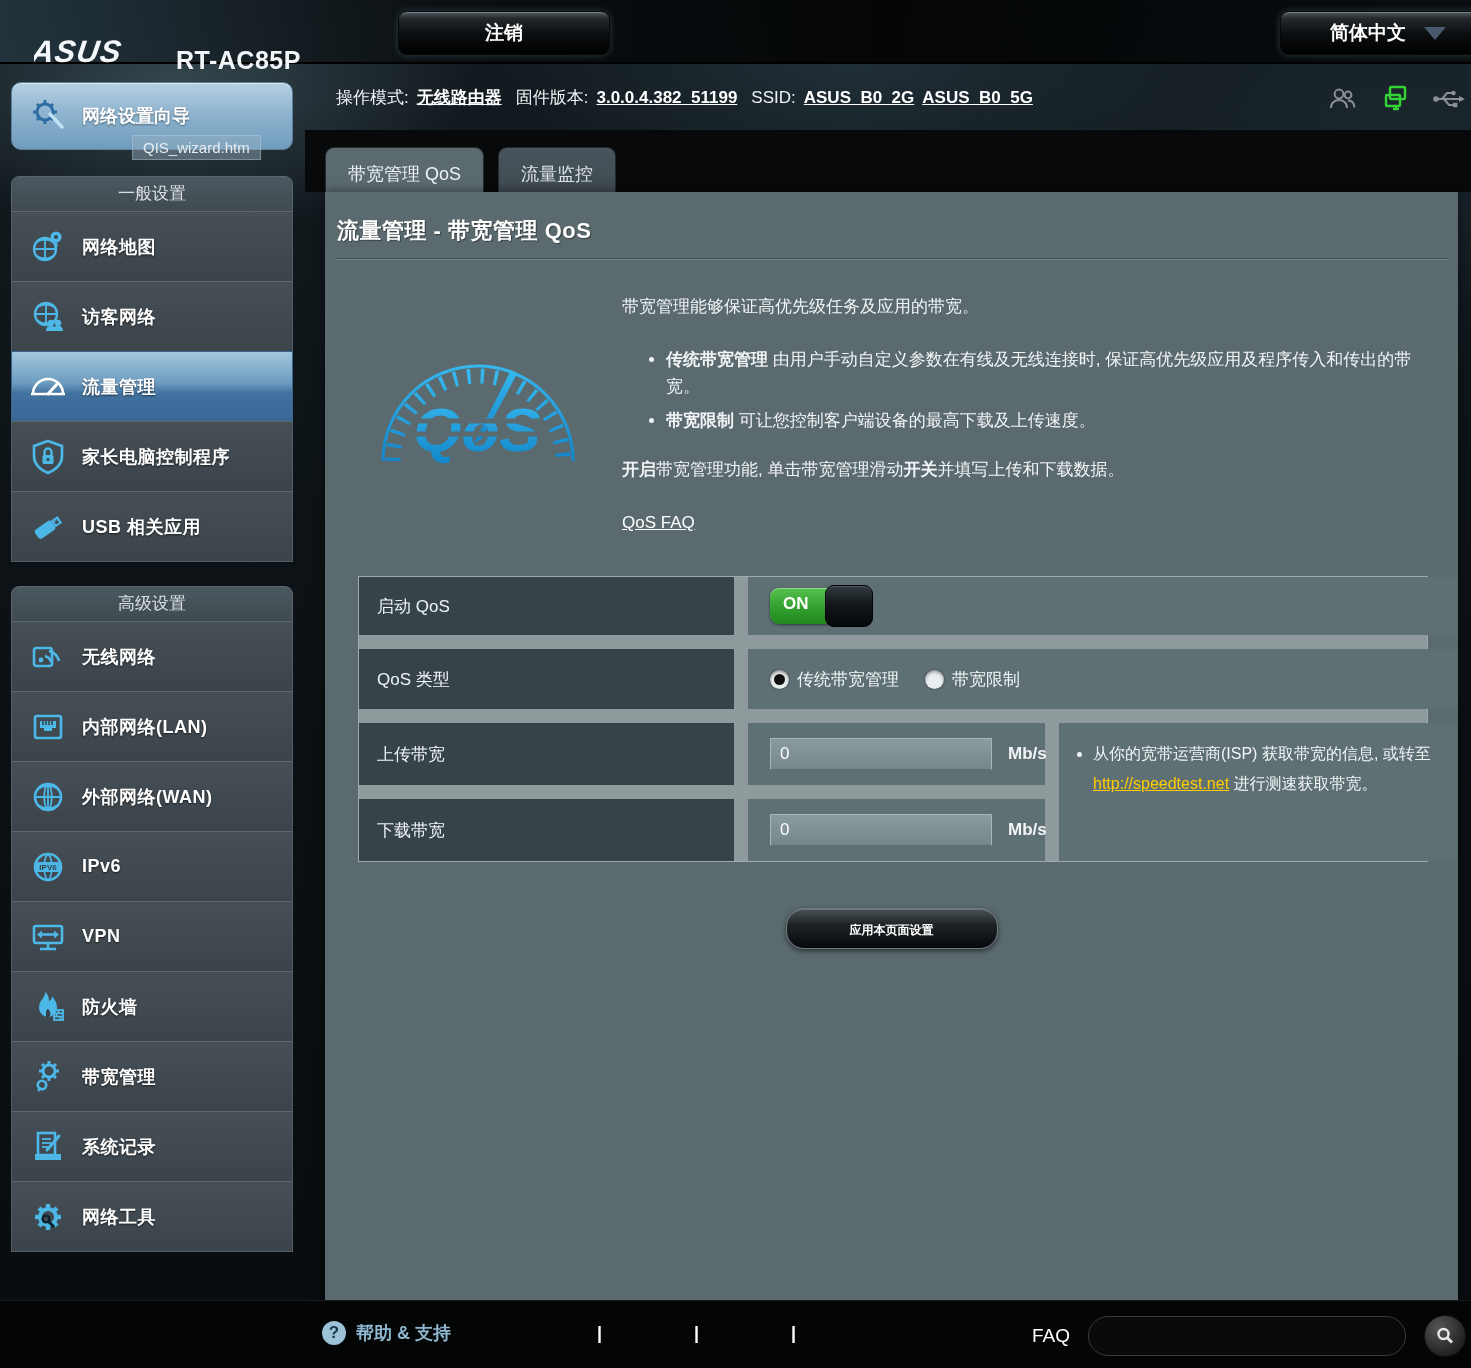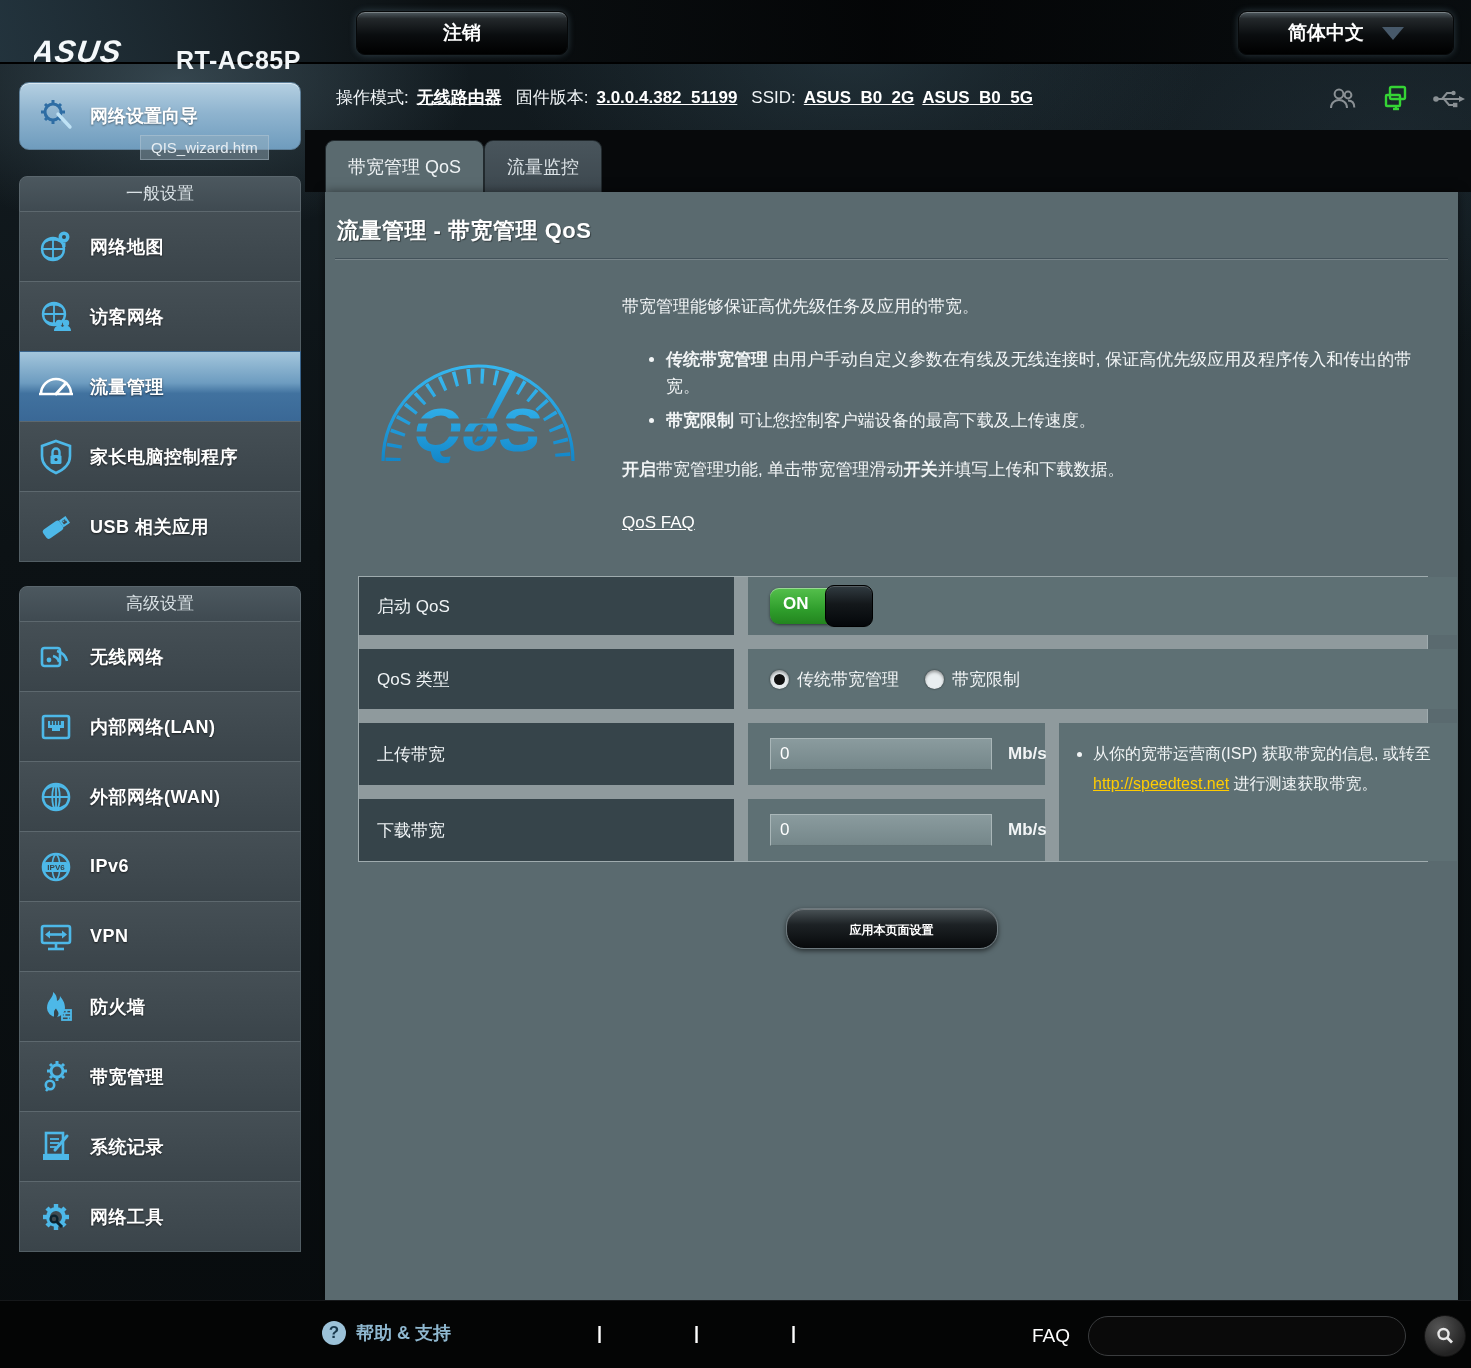--- a/index.html
+++ b/index.html
@@ -17,54 +17,54 @@
   
   .topbar { position:absolute; left:0; top:0; width:1471px; height:64px;
     background:linear-gradient(90deg, rgba(35,52,62,.9) 0%, rgba(10,14,16,.92) 30%, rgba(3,4,5,.96) 60%, rgba(8,12,14,.95) 100%);
     border-bottom:2px solid #000; }
   .brand { position:absolute; left:34px; top:14px; display:flex; align-items:baseline; gap:18px; }
   .brand svg text { font-family:"Liberation Sans",sans-serif; }
   .model { font-size:25px; font-weight:bold; color:#f2f6f8; letter-spacing:.5px;margin-top:32px; }
   .tb-btn { position:absolute; top:11px; height:44px; border-radius:9px; border:1px solid #060809;
     background:linear-gradient(180deg,#505b61 0%,#23282b 16%,#0a0d0f 55%,#000 100%);
     box-shadow:0 0 7px rgba(130,170,190,.30), inset 0 1px 0 rgba(255,255,255,.25);
-    color:#fff; font-size:19px; font-weight:bold; text-align:center; line-height:42px; cursor:pointer; }
+    color:#fff; font-size:19px; font-weight:bold; text-align:center; line-height:42px; cursor:pointer;margin-left:42px; }
   .btn-logout { left:356px; width:212px; }
   .btn-reboot { left:592px; width:212px; }
   .lang-btn { left:1238px; width:216px; display:flex; align-items:center; justify-content:center; }
   .lang-arrow { width:0; height:0; border-left:11px solid transparent; border-right:11px solid transparent;
     border-top:13px solid #47596a; margin-left:18px; }
   
   .inforow { position:absolute; left:336px; top:86px; font-size:17px; color:#f0f4f6; display:flex; gap:8px; align-items:center; white-space:nowrap; }
   .inforow .lbl { font-weight:normal; }
   .inforow a, .hdr-link { color:#fff; text-decoration:underline; font-weight:bold; cursor:pointer; }
   .statusicons { position:absolute; left:1328px; top:84px; display:flex; gap:22px; align-items:center; }
   
-  .sidebar { position:absolute; left:19px; top:82px; width:282px; }
+  .sidebar { position:absolute; left:11px; top:82px; width:282px; }
   .wizard-btn { position:relative; height:68px; border-radius:10px; border:1px solid #5d7f99;
     background:linear-gradient(180deg,#b5d0e2 0%,#8fb4cf 45%,#6f9cbd 100%);
     display:flex; align-items:center; cursor:pointer;
     box-shadow:inset 0 1px 0 rgba(255,255,255,.5); }
   .wizard-btn .s-icon { margin:0 14px 0 16px; }
   .wizard-btn .s-label { font-size:18px; font-weight:bold; color:#fff; text-shadow:0 1px 2px rgba(0,0,0,.45); }
   .tooltip { position:absolute; left:120px; top:52px; padding:3px 10px; font-size:15px; color:#e6edf2;
     background:rgba(150,175,190,.45); border:1px solid rgba(200,215,225,.35); z-index:5; white-space:nowrap; }
   .section-hdr { margin-top:26px; height:36px; background:linear-gradient(180deg,#4c585f,#3f4a51);
     border:1px solid #5a666d; color:#d9e1e5; font-size:17px; text-align:center; line-height:34px;
     border-top-left-radius:8px; border-top-right-radius:8px; }
   .side-item { height:71px; display:flex; align-items:center; cursor:pointer;
     background:linear-gradient(180deg,#454f55 0%,#3a444a 100%);
     border:1px solid #525e64; border-top:1px solid #5d686e; margin-top:-1px; }
   .side-item .s-icon { width:44px; margin:0 12px 0 14px; display:flex; justify-content:center; }
   .side-item .s-label { font-size:18px; font-weight:bold; color:#fff; text-shadow:0 1px 2px rgba(0,0,0,.6); letter-spacing:.5px; }
   .side-item.selected { background:linear-gradient(180deg,#a3c6dc 0%,#6d9cc0 45%,#41729f 60%,#3a6896 100%); border-color:#39648c; }
   .adv-gap { margin-top:24px; }
   
   .tabstrip-bg { position:absolute; left:305px; top:130px; width:1166px; height:62px; background:#07090b; }
-  .tabs { position:absolute; left:325px; top:140px; display:flex; }
+  .tabs { position:absolute; left:325px; top:147px; display:flex; gap:14px; }
   .tab { height:56px; padding:0 22px; font-size:18px; color:#eef2f4; line-height:52px; cursor:pointer;
     border-top-left-radius:9px; border-top-right-radius:9px; border:1px solid #222a2e; border-bottom:none; }
   .tab.active { background:#5a6a6f; font-weight:normal; }
   .tab.inactive { background:linear-gradient(180deg,#49555c,#3c474e); color:#dbe2e6; }
   .panel { position:absolute; left:325px; top:192px; width:1133px; height:1108px; background:#5a6a6f;
     box-shadow:0 0 10px rgba(0,0,0,.5); }
   .page-title { margin:24px 0 0 12px; font-size:22px; font-weight:bold; color:#fff; text-shadow:1px 1px 1px rgba(0,0,0,.4); letter-spacing:.5px;}
   .title-rule { margin:12px 10px 0 10px; border-bottom:1px solid #43525a; box-shadow:0 1px 0 rgba(255,255,255,.18); }
   .intro { display:flex; margin:34px 0 0 40px; }
   .gauge-wrap { width:225px; margin-top:28px; flex:none; }

